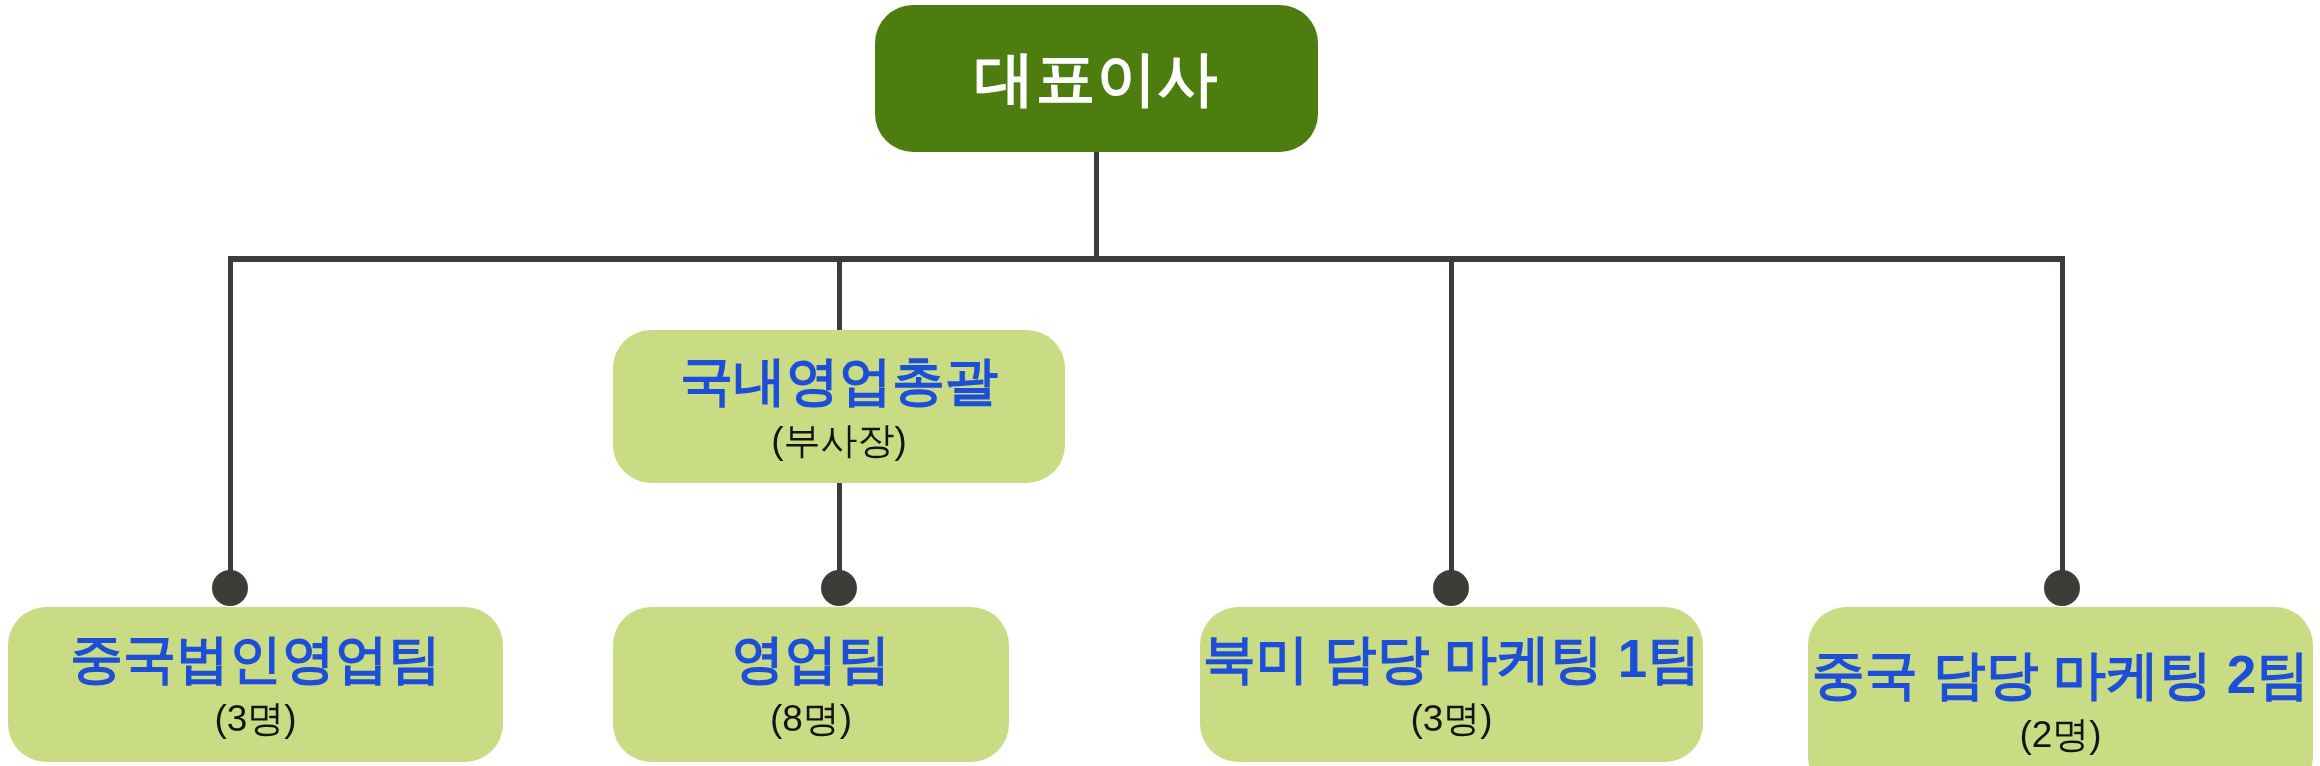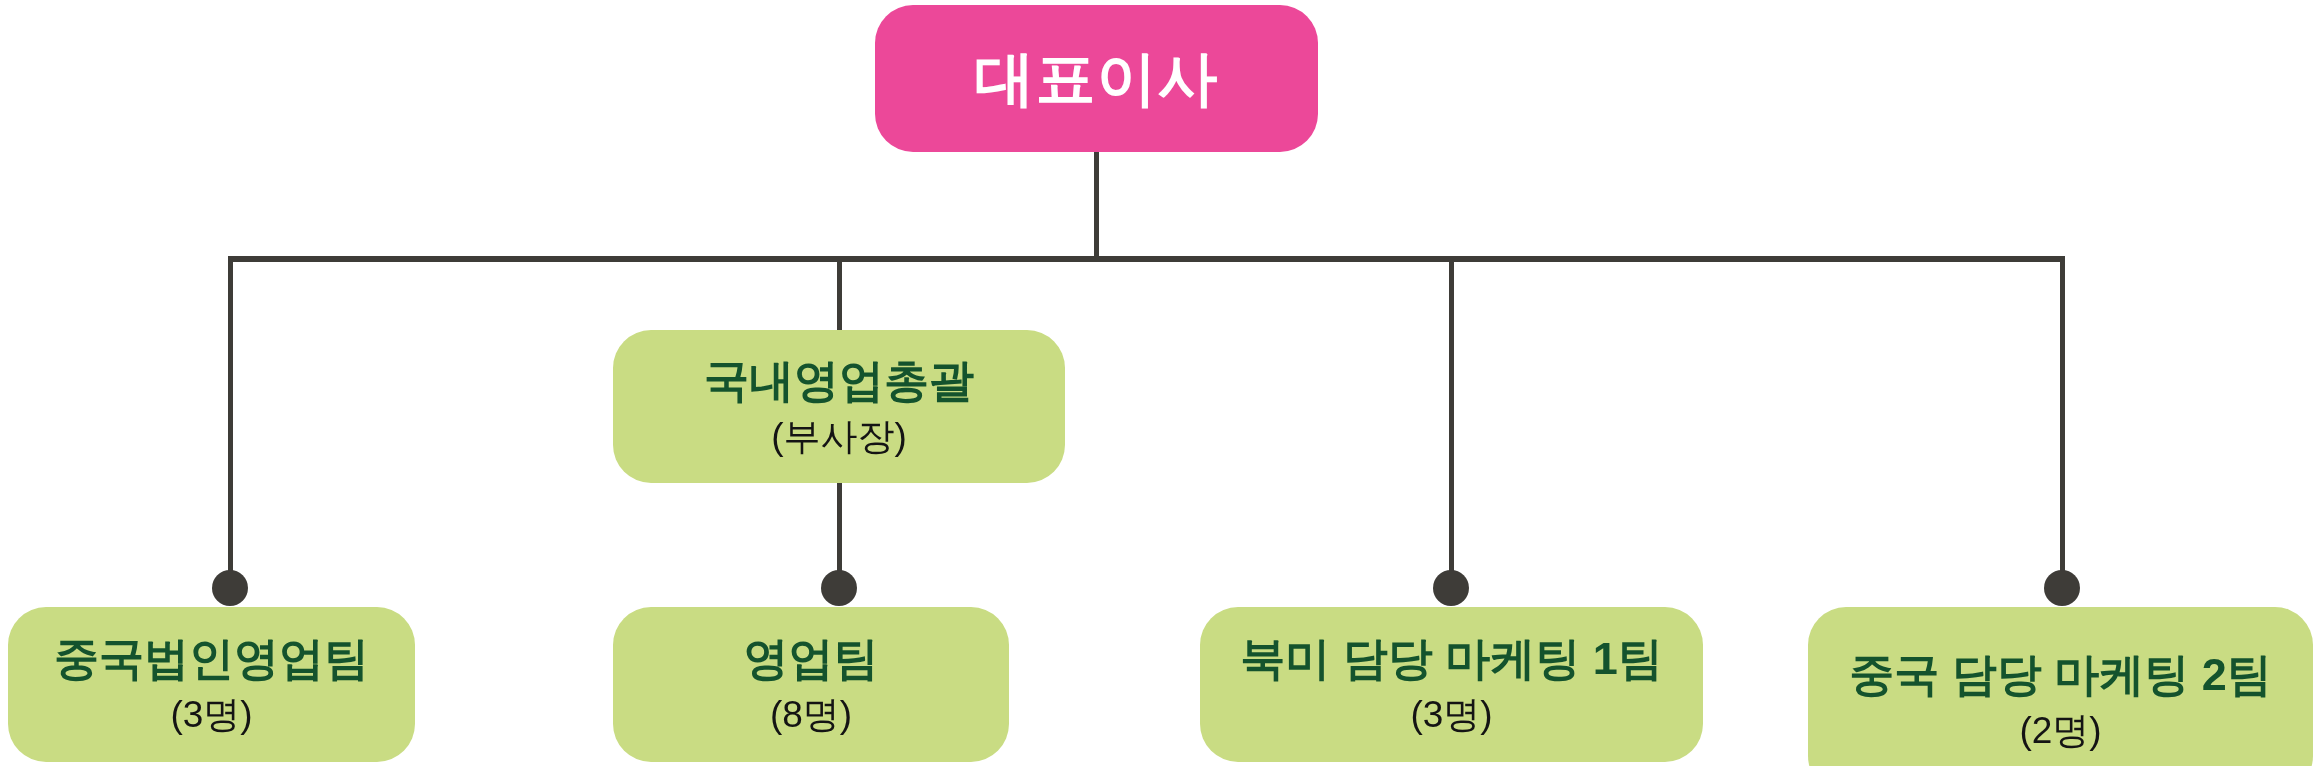--- a/index.html
+++ b/index.html
@@ -22,47 +22,47 @@
     flex-direction: column;
     align-items: center;
     justify-content: center;
     text-align: center;
     box-sizing: border-box;
     line-height: 1.12;
   }
   .node-root {
     left: 875px; top: 5px;
     width: 443px; height: 147px;
-    background: #ec4899;
+    background: #4d7c0f;
   }
   .node-root .title {
     color: #ffffff;
     font-size: 60px;
     font-weight: bold;
     letter-spacing: 1px;
     white-space: nowrap;
   }
   .node-team {
     background: #c9dc83;
   }
   .node-team .title {
-    color: #14532d;
-    font-size: 45px;
+    color: #1d4ed8;
+    font-size: 53px;
     font-weight: bold;
     white-space: nowrap;
   }
   .node-team .subtitle {
     color: #141414;
     font-size: 37px;
     font-weight: normal;
     margin-top: 10px;
     white-space: nowrap;
   }
   .node-mid   { left: 613px;  top: 330px; width: 452px; height: 153px; }
-  .node-b1    { left: 8px;    top: 607px; width: 407px; height: 155px; }
+  .node-b1    { left: 8px;    top: 607px; width: 495px; height: 155px; }
   .node-b2    { left: 613px;  top: 607px; width: 396px; height: 155px; }
   .node-b3    { left: 1200px; top: 607px; width: 503px; height: 155px; }
   .node-b4    { left: 1808px; top: 607px; width: 505px; height: 187px; align-items: center; }
 
   .line {
     position: absolute;
     background: #3e3c38;
   }
   .dot {
     position: absolute;

